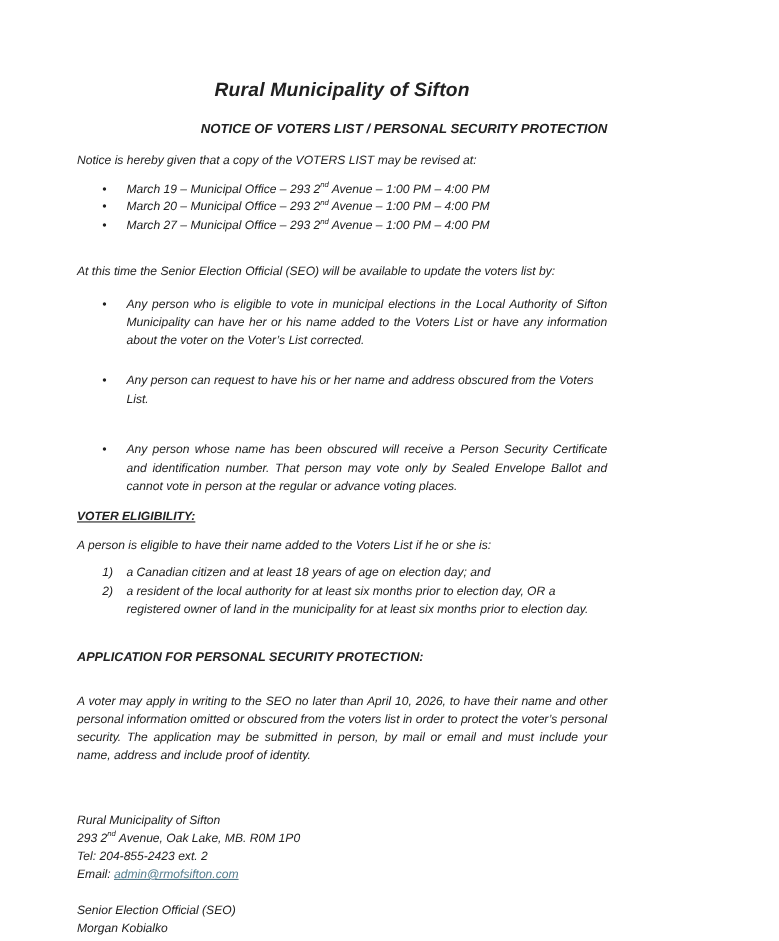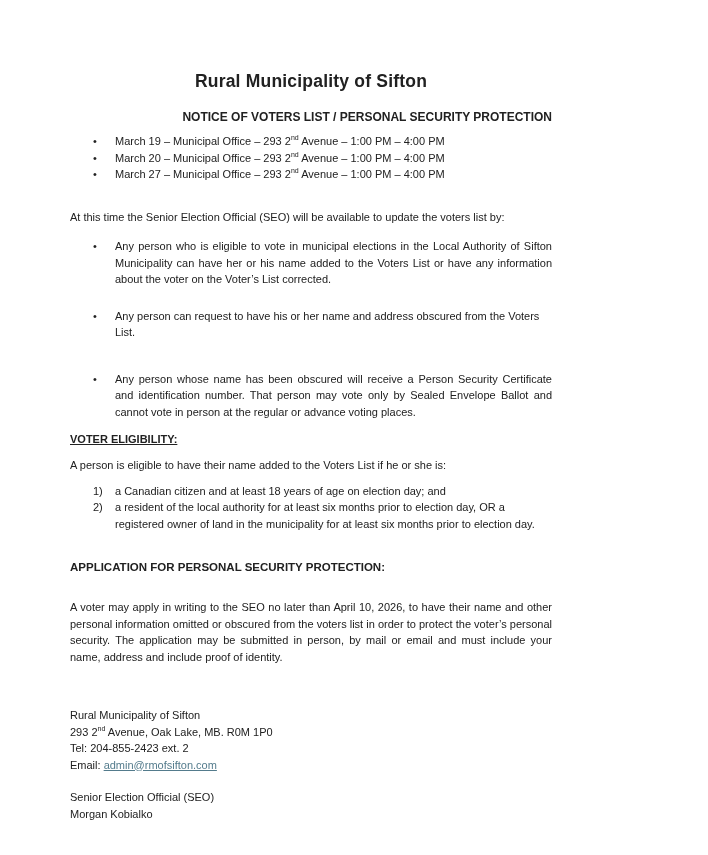--- a/index.html
+++ b/index.html
@@ -14,20 +14,21 @@
     font-family: "Liberation Sans", sans-serif;
     color: #212121;
     font-size: 11px;
     line-height: 16.5px;
   }
   .page {
     box-sizing: border-box;
     width: 632px;
     height: 855px;
     padding: 70px 80px 20px 70px;
+    font-style: italic;
   }
   h1.doc-title {
     margin: 0;
     text-align: center;
     font-size: 17.5px;
     line-height: 22px;
     font-weight: bold;
     letter-spacing: 0.2px;
   }
   h2.notice-heading {
@@ -103,20 +104,21 @@
 </style>
 </head>
 <body>
 
 <div class="page">
 
   <h1 class="doc-title">Rural Municipality of Sifton</h1>
 
   <h2 class="notice-heading">NOTICE OF VOTERS LIST / PERSONAL SECURITY PROTECTION</h2>
 
+  <p class="intro">Notice is hereby given that a copy of the VOTERS LIST may be revised at:</p>
 
   <ul class="bullets dates">
     <li><span>March 19 – Municipal Office – 293 2</span><sup>nd</sup><span> Avenue – 1:00 PM – 4:00 PM</span></li>
     <li><span>March 20 – Municipal Office – 293 2</span><sup>nd</sup><span> Avenue – 1:00 PM – 4:00 PM</span></li>
     <li><span>March 27 – Municipal Office – 293 2</span><sup>nd</sup><span> Avenue – 1:00 PM – 4:00 PM</span></li>
   </ul>
 
   <p class="seo-intro">At this time the Senior Election Official (SEO) will be available to update the voters list by:</p>
 
   <ul class="bullets seo-bullets">

